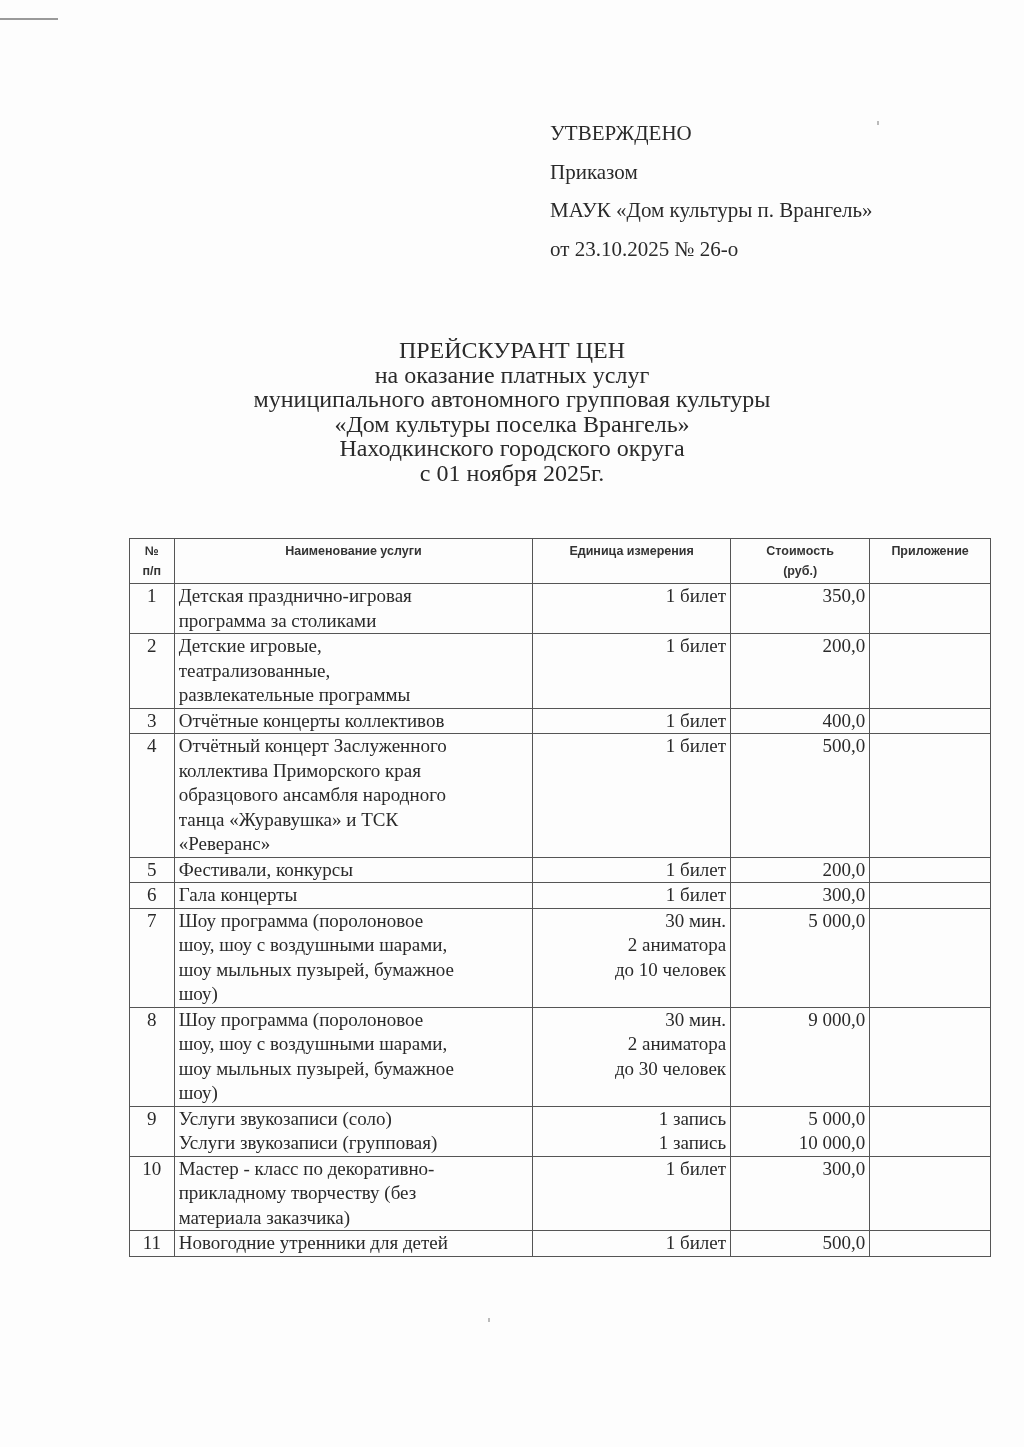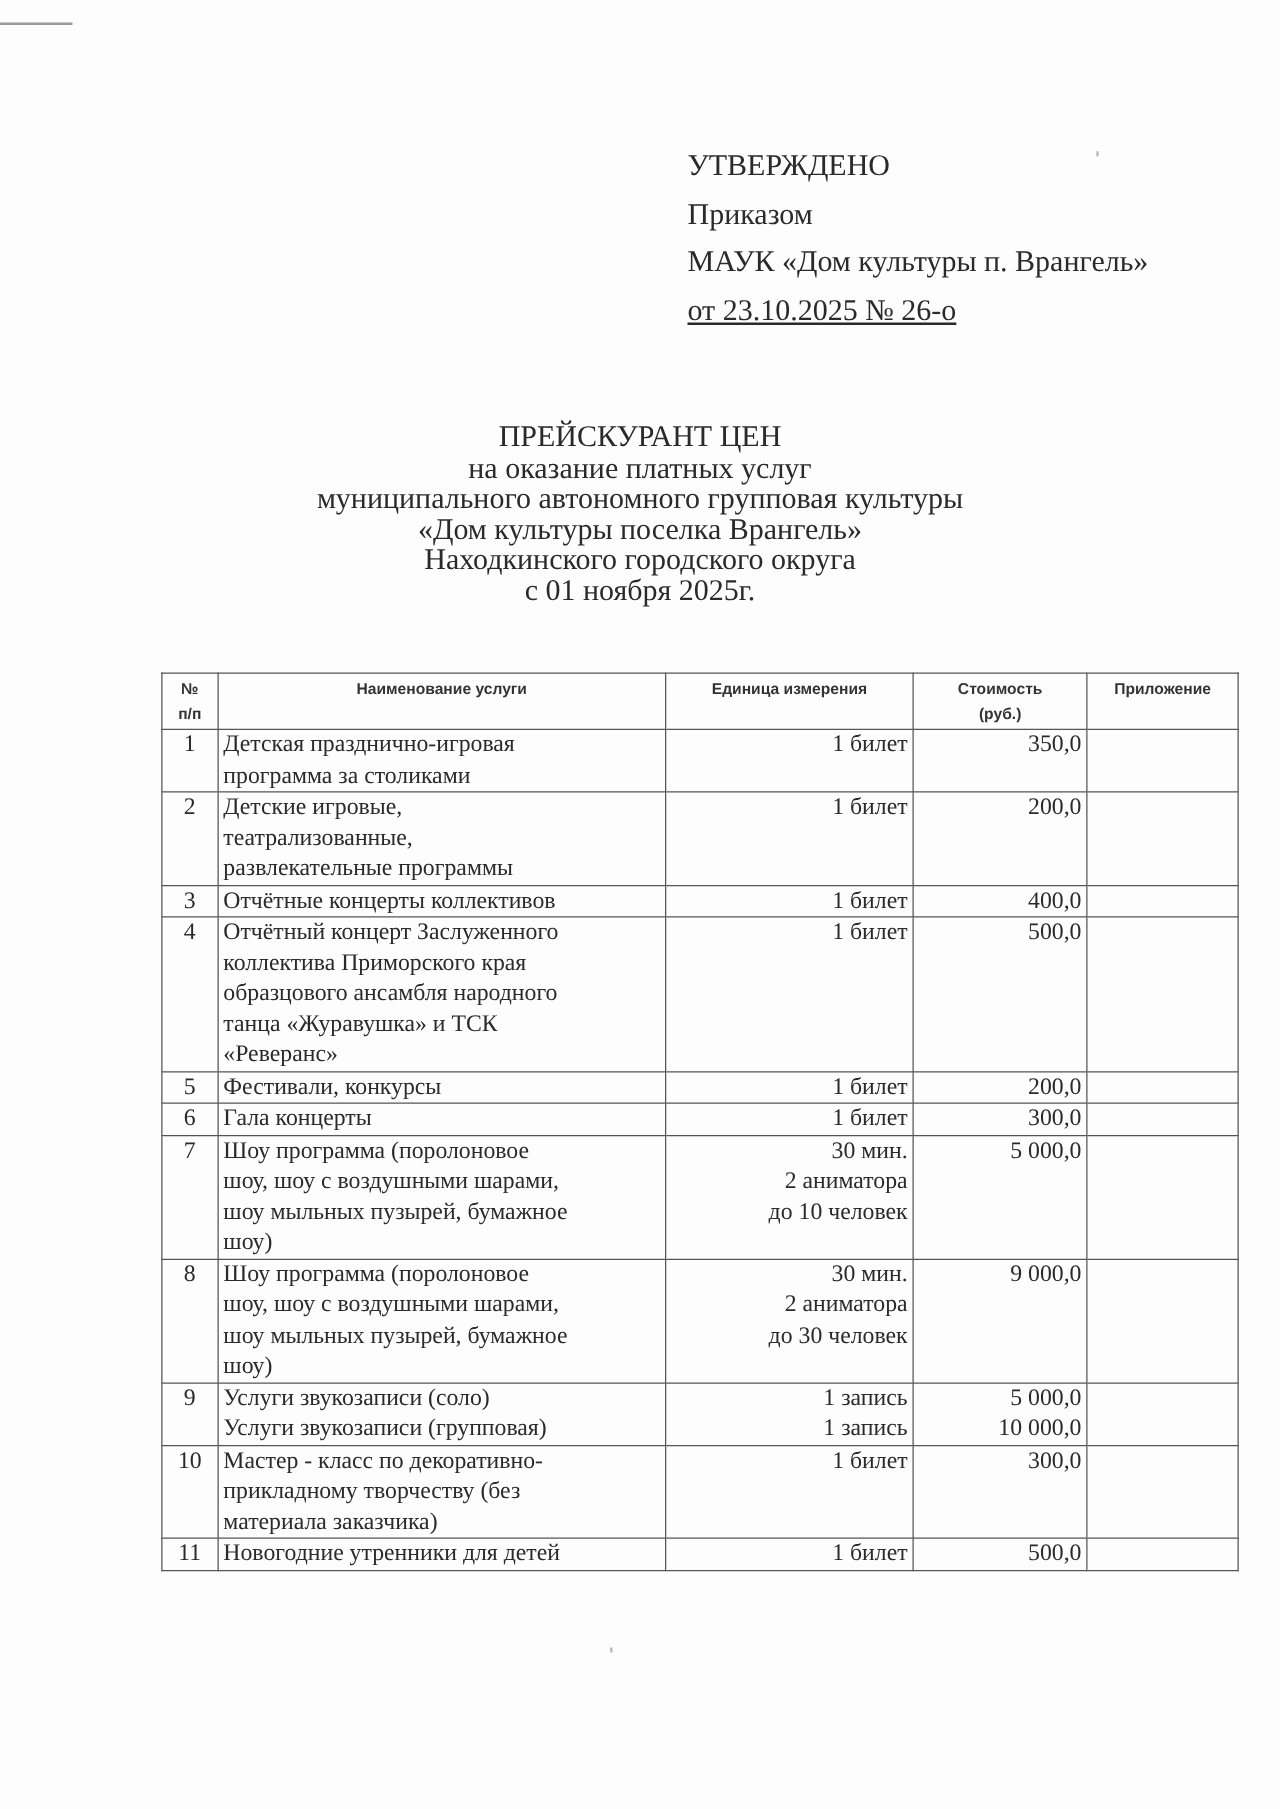--- a/index.html
+++ b/index.html
@@ -1,22 +1,22 @@
 <!DOCTYPE html>
 <html><head>
 <meta charset="utf-8">
 <style>
   html, body { margin:0; padding:0; }
   body {
     width:1024px; height:1447px; background:#fdfdfd; position:relative; overflow:hidden;
     font-family:"Liberation Serif","DejaVu Serif",serif; color:#2a2a2a;
   }
   .scan-mark { position:absolute; left:0; top:18px; width:58px; height:2px; background:#9a9a9a; }
-  .approval { position:absolute; left:550px; top:114px; font-size:24px; line-height:38.5px; }
-  .approval .u { text-decoration:underline; }
+  .approval { position:absolute; left:550px; top:114px; font-size:21px; line-height:38.5px; }
+  .approval .u { }
   .title-block { position:absolute; left:0; width:1024px; top:338px; text-align:center; font-size:24px; line-height:24.5px; }
   table.prices {
     position:absolute; left:129px; top:538px; width:862px; border-collapse:collapse;
     font-size:19px; line-height:24.5px;
   }
   table.prices td, table.prices th { border:1px solid #555; vertical-align:top; padding:0 4px; }
   table.prices th {
     font-family:"Liberation Sans Narrow","Liberation Sans",sans-serif; font-weight:bold;
     font-size:12.5px; line-height:20px; text-align:center; padding:2px 3px; color:#333;
     transform-origin:center;

